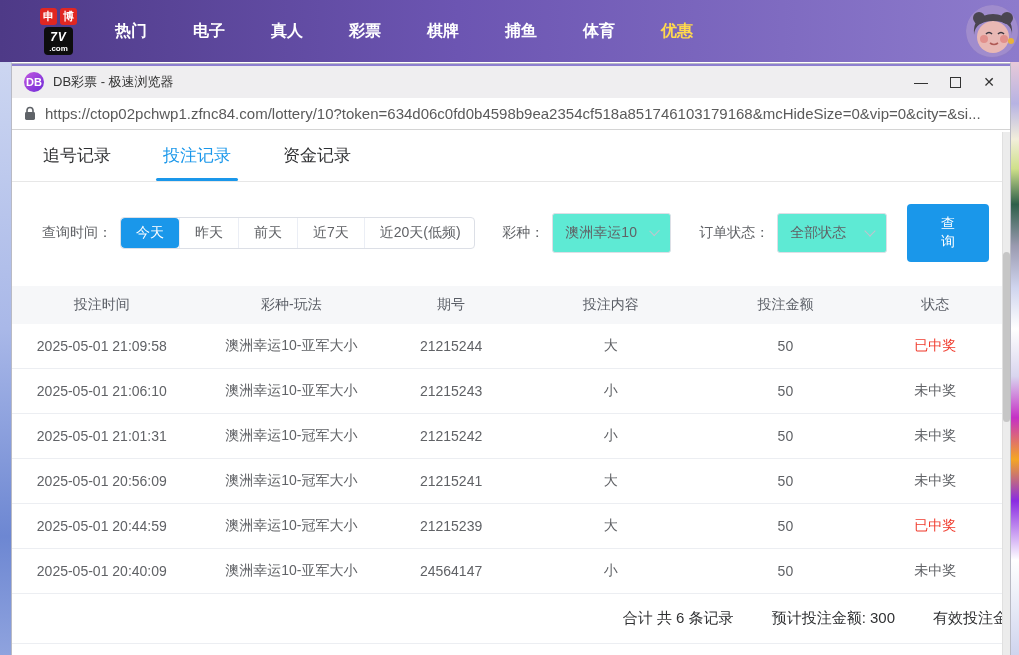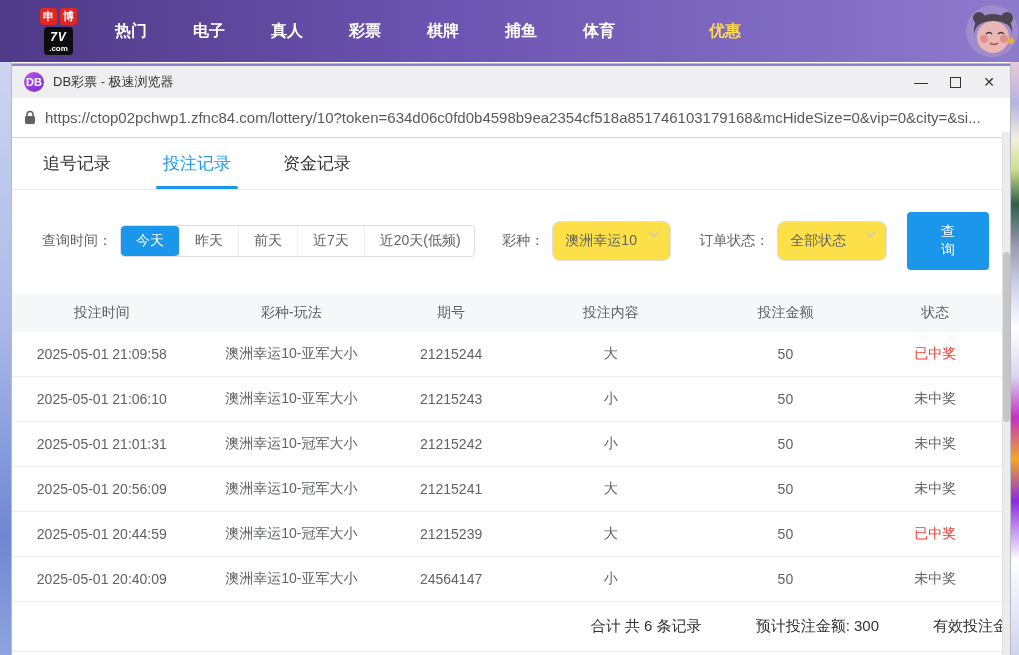--- a/index.html
+++ b/index.html
@@ -34,56 +34,56 @@
     border-top:2px solid #8d7fd0; box-shadow:0 0 0 1px #b9bac4; display:flex; flex-direction:column; }
   .titlebar { height:32px; background:#efeef0; display:flex; align-items:center; padding:0 4px 0 12px; flex:none; }
   .db-icon { width:20px; height:20px; border-radius:50%; background:linear-gradient(135deg,#c157e0,#6f2bd8);
     color:#fff; font-size:11px; font-weight:bold; display:flex; align-items:center; justify-content:center; }
   .win-title { font-size:13px; color:#333; margin-left:9px; }
   .win-controls { margin-left:auto; display:flex; }
   .win-btn { width:34px; height:28px; display:flex; align-items:center; justify-content:center;
     color:#333; font-size:14px; cursor:pointer; }
   .max-glyph { width:11px; height:11px; border:1.5px solid #333; display:inline-block; }
 
-  .urlbar { height:40px; background:#fff; border-bottom:1px solid #d4d4d4; display:flex; align-items:center;
+  .urlbar { height:32px; background:#fff; border-bottom:1px solid #d4d4d4; display:flex; align-items:center;
     padding:0 12px; flex:none; }
   .lock-icon { flex:none; margin-right:9px; }
   .url-text { font-size:15px; color:#5a5a5a; white-space:nowrap; overflow:hidden; }
 
   .content { flex:1; background:#fff; position:relative; overflow:hidden; }
 
   
   .tabs { display:flex; padding:0 28px; gap:46px; height:52px; align-items:stretch; border-bottom:1px solid #e7e7e7; }
   .tab { font-size:17px; color:#303133; display:flex; align-items:center; position:relative; cursor:pointer; padding:0 3px; }
   .tab.active { color:#1a97ea; }
   .tab.active::after { content:""; position:absolute; left:-4px; right:-4px; bottom:0; height:3px;
     background:#1a97ea; border-radius:2px; }
 
   
   .filters { display:flex; align-items:center; margin:22px 0 0 30px; font-size:14px; color:#606266; }
   .f-label { margin-right:8px; white-space:nowrap; }
   .btn-group { display:flex; border:1px solid #dcdfe6; border-radius:4px; overflow:hidden; background:#fff; }
   .bg-opt { padding:6px 15px; color:#606266; cursor:pointer; white-space:nowrap; position:relative; }
   .bg-opt + .bg-opt { border-left:1px solid #ebeef5; }
   .bg-opt.active { background:#1a97ea; color:#fff; border-radius:4px; }
-  .select { display:flex; align-items:flex-start; border:1px solid #dcdfe6; border-radius:8px;
-    padding:10px 12px; min-width:110px; cursor:pointer; color:#606266; background:#fde047; }
+  .select { display:flex; align-items:center; border:1px solid #dcdfe6; border-radius:3px;
+    padding:10px 12px; min-width:110px; cursor:pointer; color:#606266; background:#5eead4; }
   .select .val { flex:1; white-space:nowrap; }
   .chevron { width:8px; height:8px; border-right:1.5px solid #c0c4cc; border-bottom:1.5px solid #c0c4cc;
     transform:rotate(45deg); margin-left:14px; margin-top:-4px; }
   .query-btn { background:#1a97ea; color:#fff; border:none; border-radius:4px; padding:11px 27px;
     font-size:14px; margin-left:20px; cursor:pointer; font-family:inherit; }
   .v-divider { width:1px; height:26px; background:#e8e8e8; margin-left:20px; }
   .sp28 { width:28px; }
 
   
   table { width:100%; border-collapse:collapse; margin-top:24px; font-size:14px; table-layout:fixed;padding-left:18px; }
   thead th { background:#f6f7f9; color:#5a5e66; font-weight:normal; padding:10px 0; text-align:center; }
   tbody td { color:#606266; padding:13px 0; text-align:center; border-bottom:1px solid #eceef2; }
-  .summary { display:flex; justify-content:flex-end; gap:54px; align-items:center; padding:15px 2px 15px 0;
+  .summary { display:flex; justify-content:flex-end; gap:38px; align-items:center; padding:15px 2px 15px 0;
     border-bottom:1px solid #eceef2; font-size:15px; color:#303133; white-space:nowrap; }
 
   
   .scrollbar { position:absolute; right:0; top:66px; width:8px; height:589px; background:#ececec; border-left:1px solid #e0e0e0; }
   .scroll-thumb { position:absolute; top:120px; left:0; width:7px; height:170px; background:#c6c6c6; border-radius:4px; }
 </style>
 </head>
 <body>
 
 <div class="stage">
@@ -100,21 +100,21 @@
       </div>
     </div>
     <div class="nav">
       <span class="nav-item" style="color: rgb(255, 255, 255);">热门</span>
       <span class="nav-item" style="color: rgb(255, 255, 255);">电子</span>
       <span class="nav-item" style="color: rgb(255, 255, 255);">真人</span>
       <span class="nav-item" style="color: rgb(255, 255, 255);">彩票</span>
       <span class="nav-item" style="color: rgb(255, 255, 255);">棋牌</span>
       <span class="nav-item" style="color: rgb(255, 255, 255);">捕鱼</span>
       <span class="nav-item" style="color: rgb(255, 255, 255);">体育</span>
-      <span class="nav-item" style="color: rgb(255, 217, 77); margin-left: 48px;">优惠</span>
+      <span class="nav-item" style="color: rgb(255, 217, 77);">优惠</span>
     </div>
     <div class="avatar">
       <svg width="53" height="53" viewBox="0 0 53 53">
         <circle cx="26" cy="26" r="26" fill="#a08ccd"></circle>
         <circle cx="27" cy="32" r="16" fill="#e9b8b4"></circle>
         <path d="M8 30 Q6 10 27 9 Q48 10 46 30 Q46 16 27 16 Q9 16 8 30 Z" fill="#4a4550"></path>
         <circle cx="13" cy="13" r="6" fill="#4a4550"></circle>
         <circle cx="41" cy="13" r="6" fill="#4a4550"></circle>
         <circle cx="18" cy="34" r="4" fill="#e2908c"></circle>
         <circle cx="38" cy="34" r="4" fill="#e2908c"></circle>

